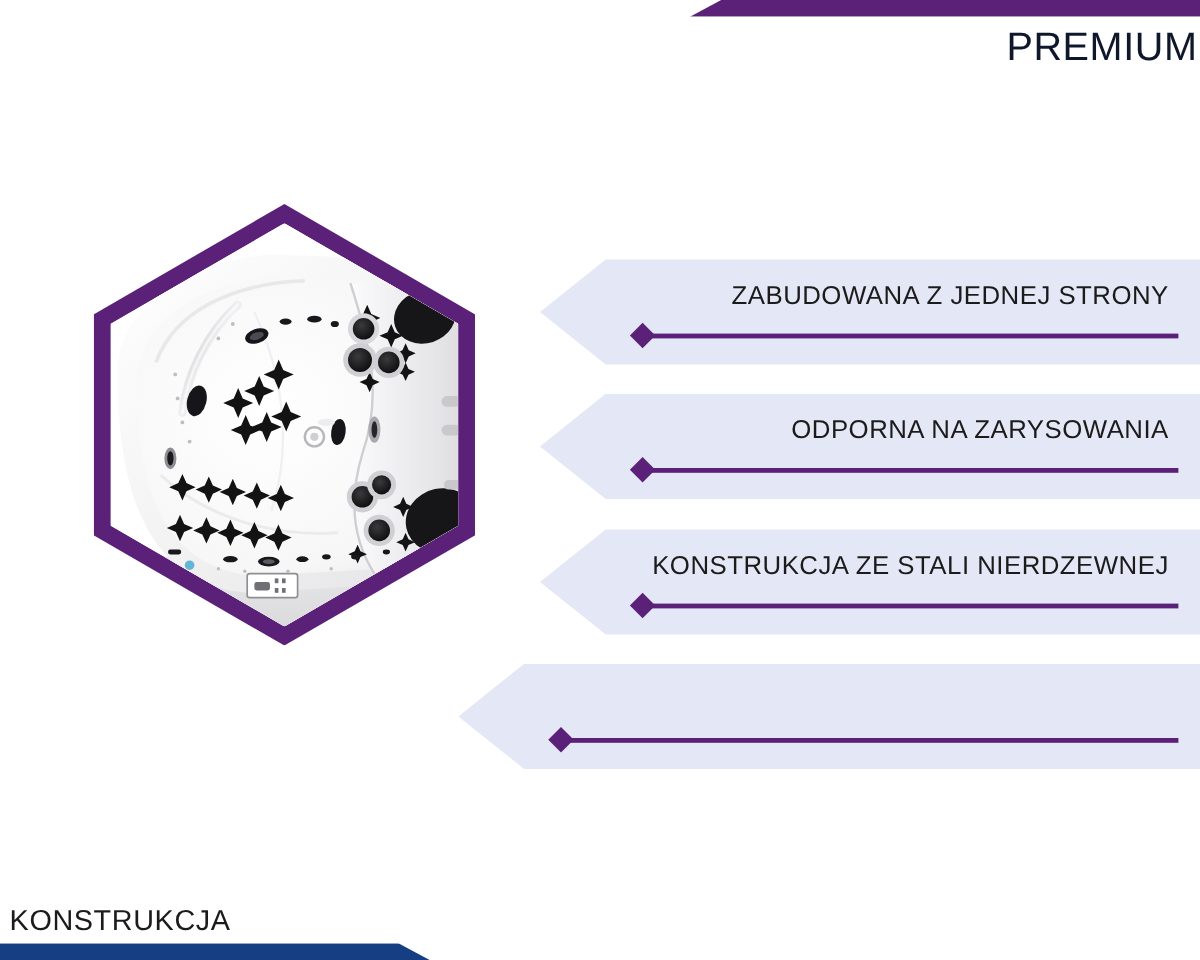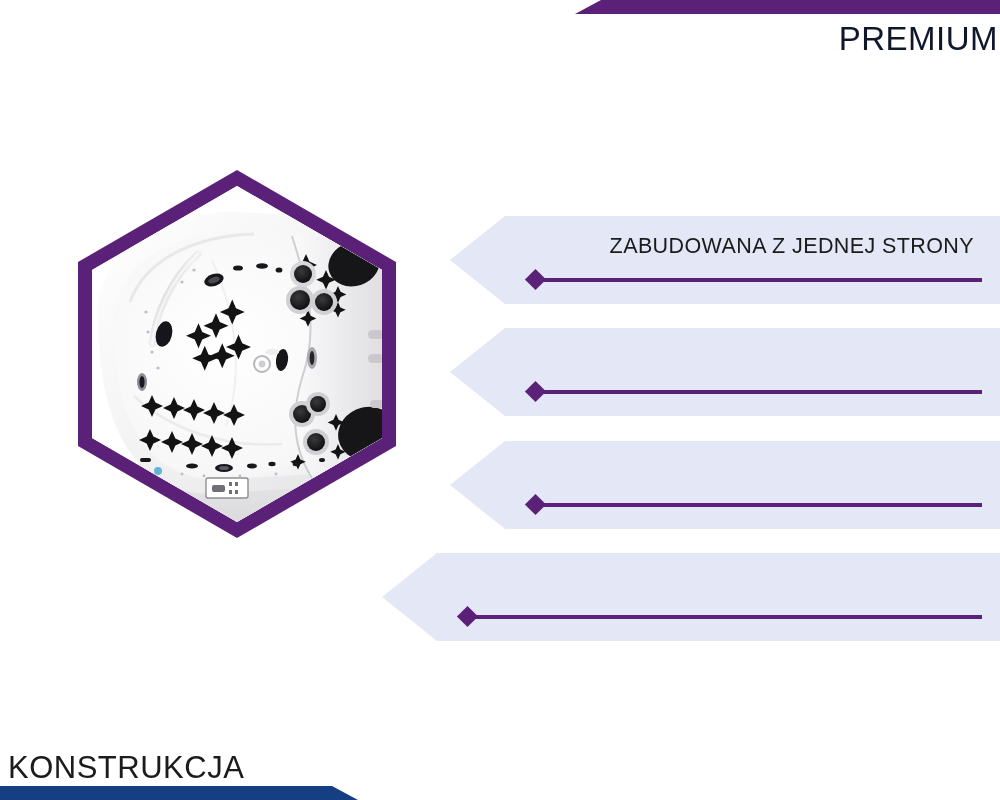--- a/index.html
+++ b/index.html
@@ -31,21 +31,21 @@
     color:#0f172a;
     line-height:40px;
     white-space:nowrap;
   }
 
   
   .bottom-caption{
     position:absolute;
     left:8px;
     top:750px;
-    font-size:31px;
+    font-size:24px;
     font-weight:400;
     letter-spacing:0.5px;
     color:#1b1b1b;
     line-height:36px;
     white-space:nowrap;
   }
   .bottom-banner{
     position:absolute;
     left:0;top:786px;
     width:358px;height:14px;
@@ -300,26 +300,28 @@
 
   <div class="feature-row" style="left:450px;top:216px;width:560px;">
     <div class="feature-plate"></div>
     <div class="feature-label">ZABUDOWANA Z JEDNEJ STRONY</div>
     <div class="feature-diamond"></div>
     <div class="feature-rule"></div>
   </div>
 
   <div class="feature-row" style="left:450px;top:328px;width:560px;">
     <div class="feature-plate"></div>
+    <div class="feature-label">ODPORNA NA ZARYSOWANIA</div>
     <div class="feature-diamond"></div>
     <div class="feature-rule"></div>
   </div>
 
   <div class="feature-row" style="left:450px;top:441px;width:560px;">
     <div class="feature-plate"></div>
+    <div class="feature-label">KONSTRUKCJA ZE STALI NIERDZEWNEJ</div>
     <div class="feature-diamond"></div>
     <div class="feature-rule"></div>
   </div>
 
   <div class="feature-row" style="left:382px;top:553px;width:628px;">
     <div class="feature-plate"></div>
     <div class="feature-diamond"></div>
     <div class="feature-rule"></div>
   </div>
 

